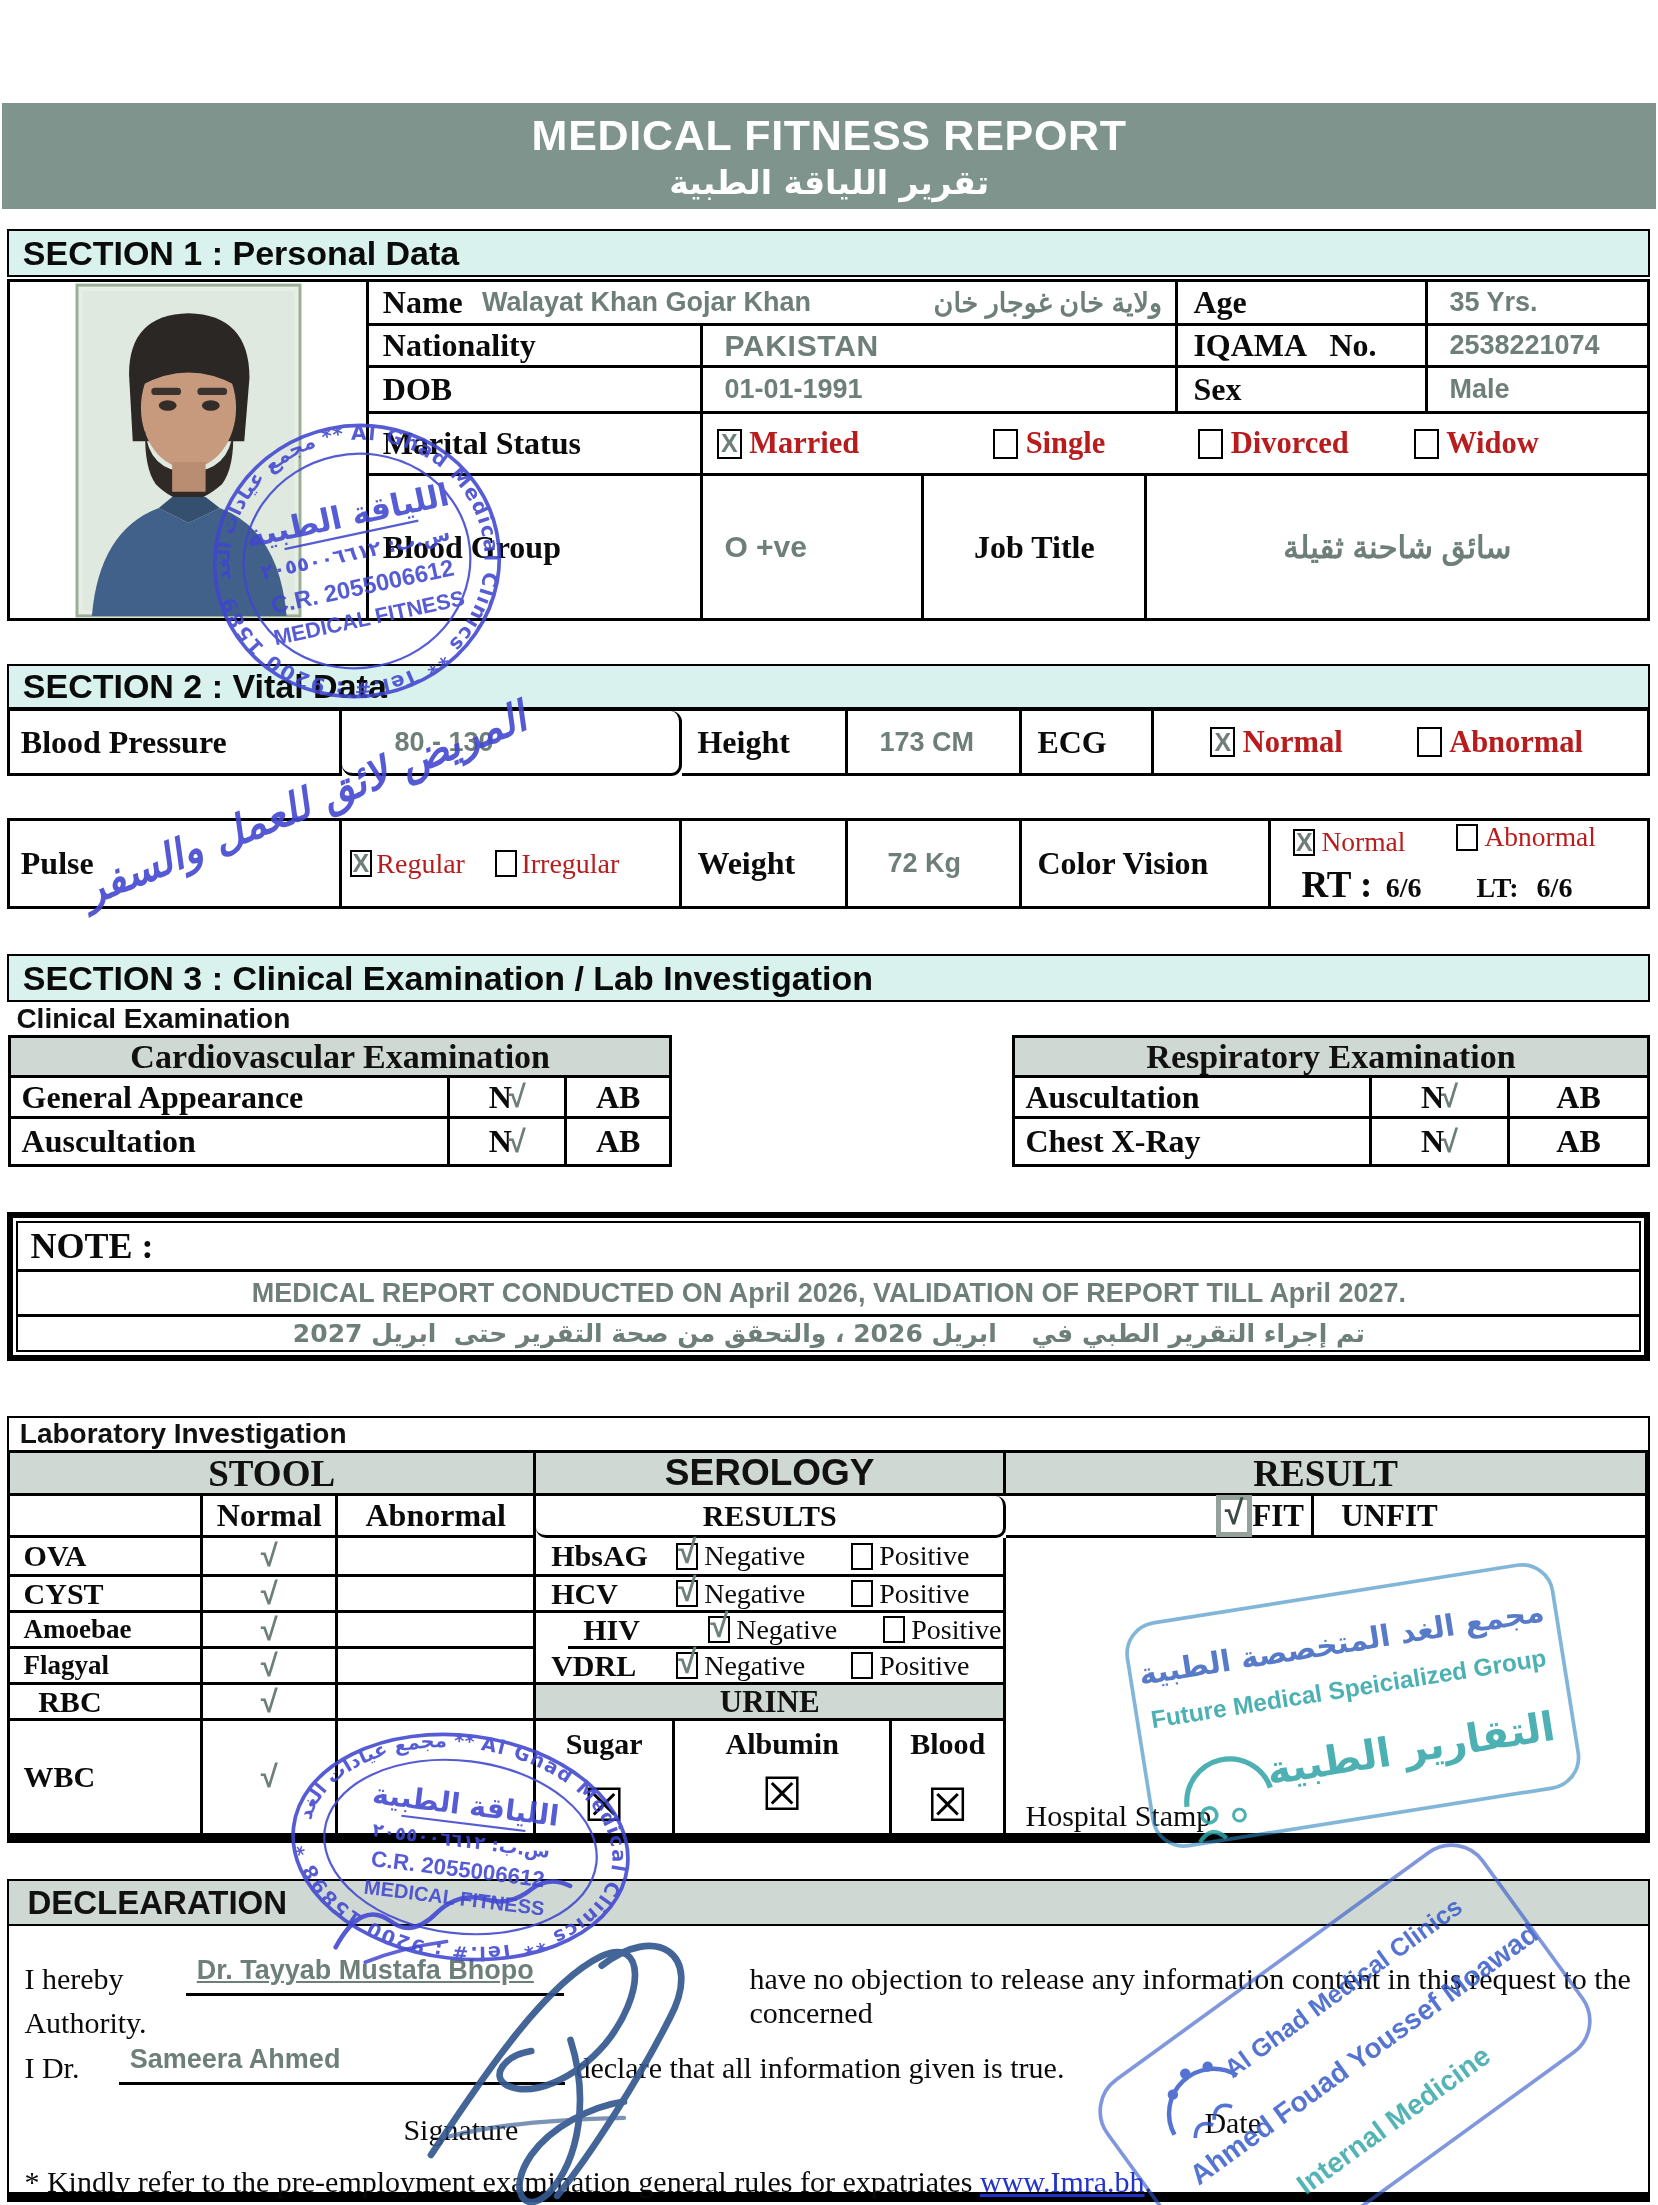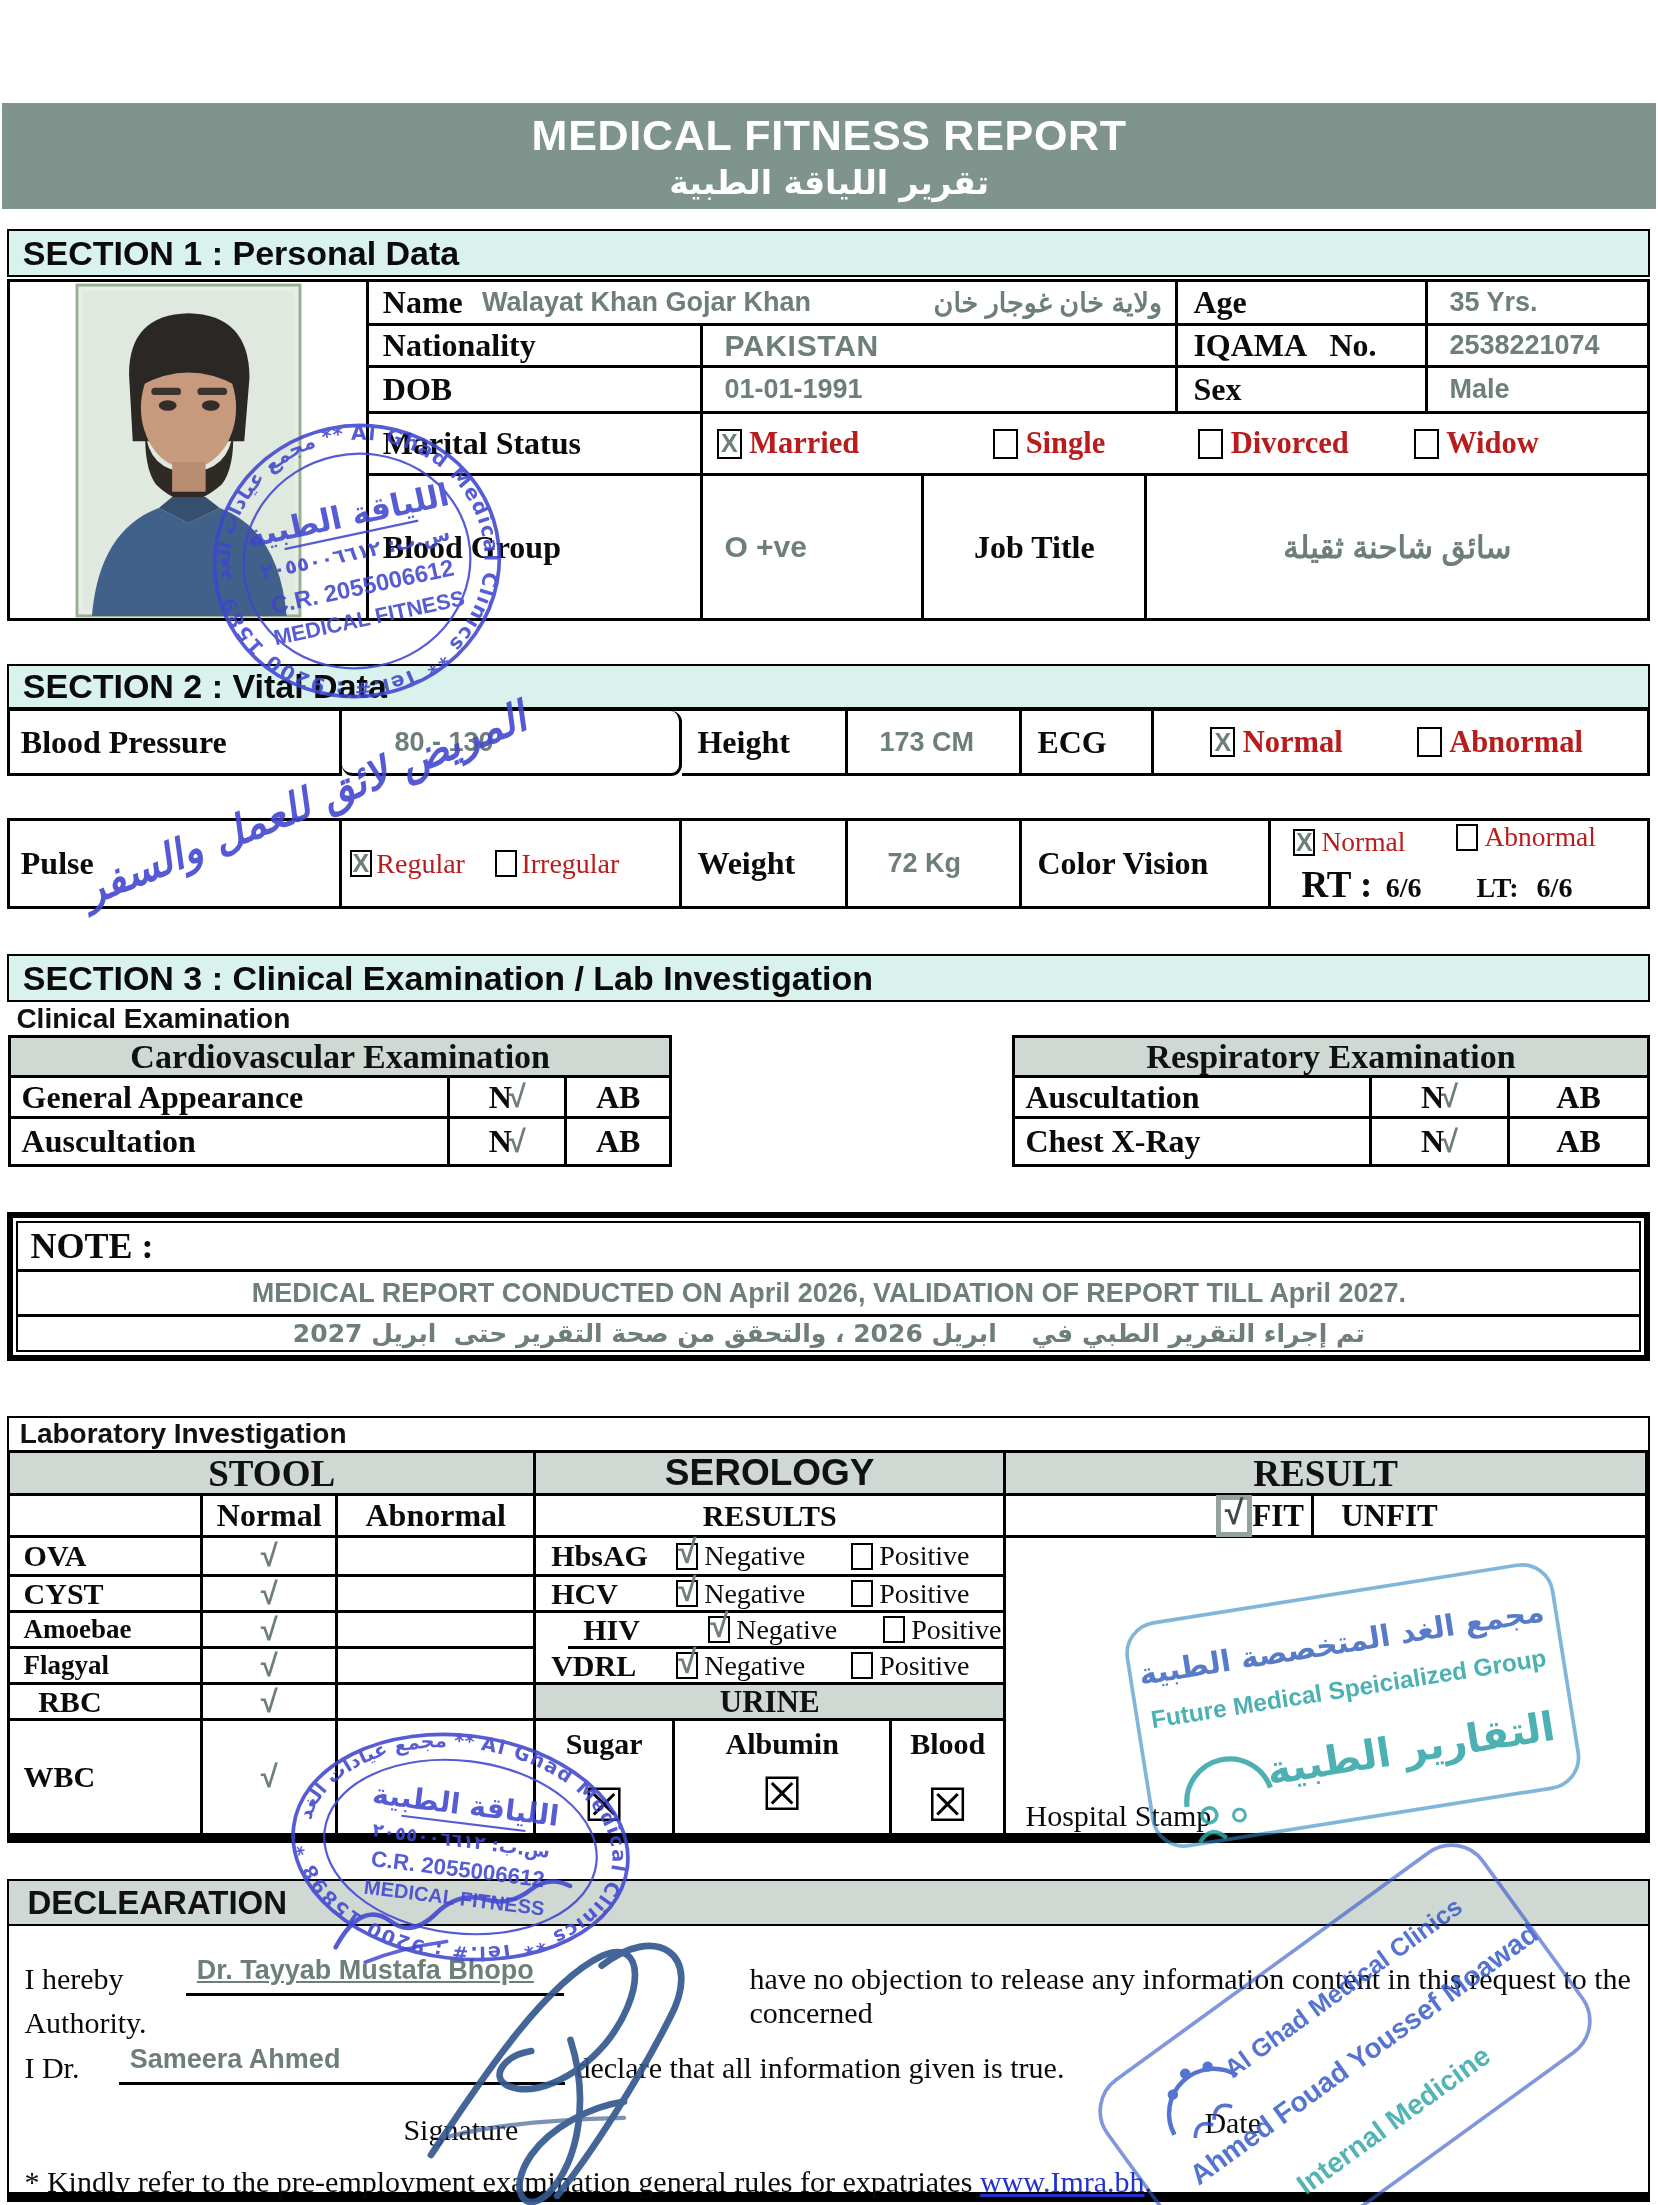--- a/index.html
+++ b/index.html
@@ -357,21 +357,21 @@
           <span style="font-size:37px;font-family:'Liberation Sans',sans-serif;">SEROLOGY</span>
         </div>
 
       <div style="grid-row:2;grid-column:1;"></div>
       <div style="grid-row:2;grid-column:2;justify-content:center;">
           <span class="lbl">Normal</span>
         </div>
       <div style="grid-row:2;grid-column:3;justify-content:center;">
           <span class="lbl">Abnormal</span>
         </div>
-      <div style="grid-row:2;grid-column:4/span 3;justify-content:center;">
+      <div style="grid-row:2;grid-column:4/span 3;justify-content:center;border-radius:10px;">
           <span class="lbl" style="font-size:30px;">RESULTS</span>
         </div>
       <div style="grid-row:2;grid-column:7;">
         <span class="fitbox" style="margin-left:210px;">
             <span>√</span>
           </span>
         <span class="lbl" style="font-size:31px;">FIT</span>
       </div>
       <div style="grid-row:2;grid-column:8;">
           <span class="lbl" style="font-size:31px;margin-left:27px;">UNFIT</span>

